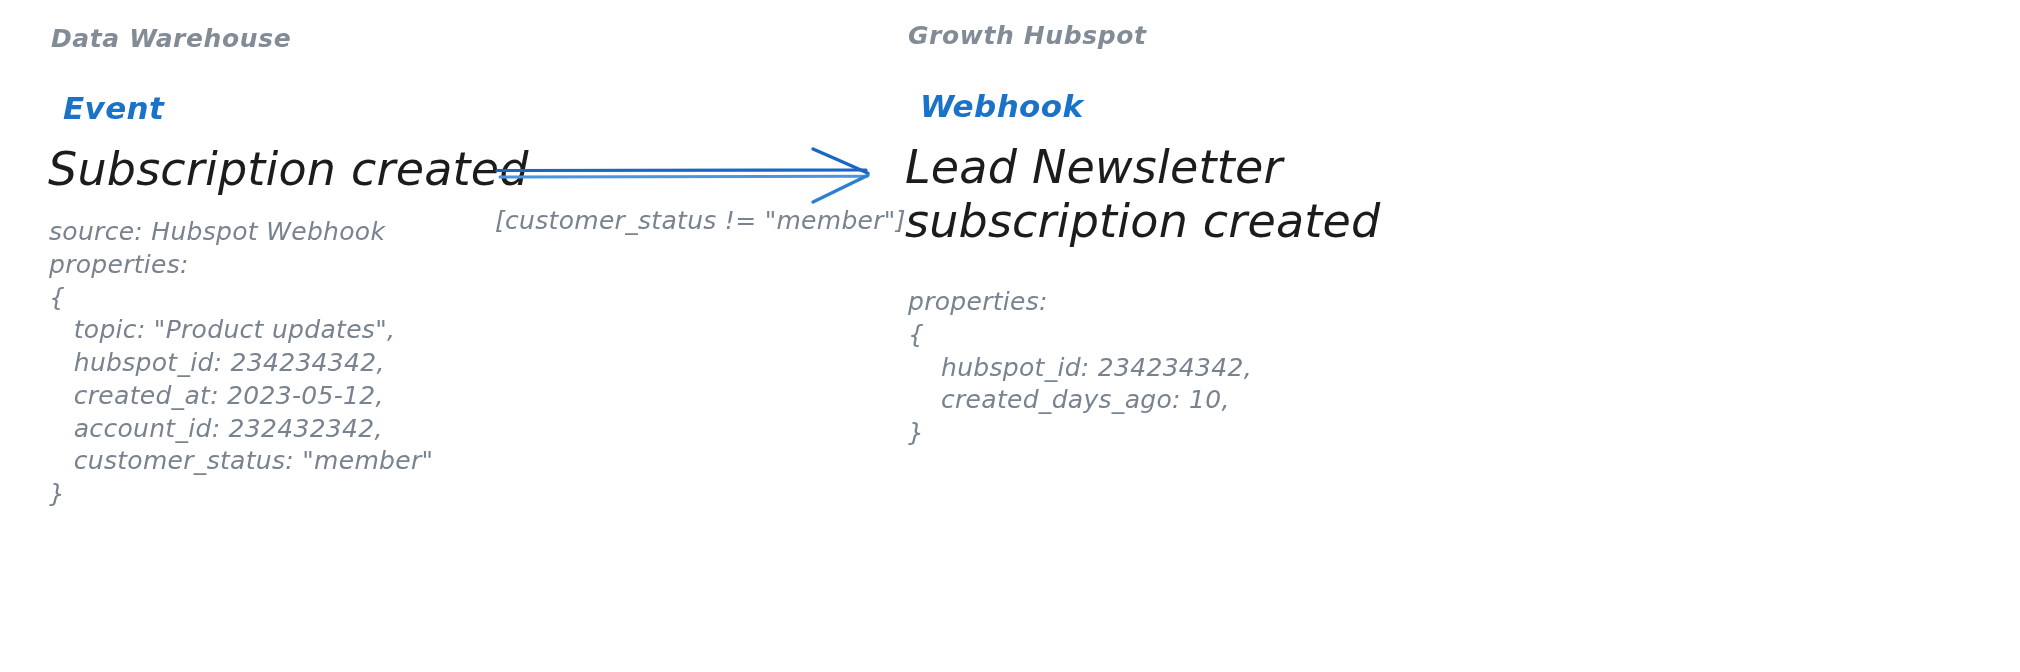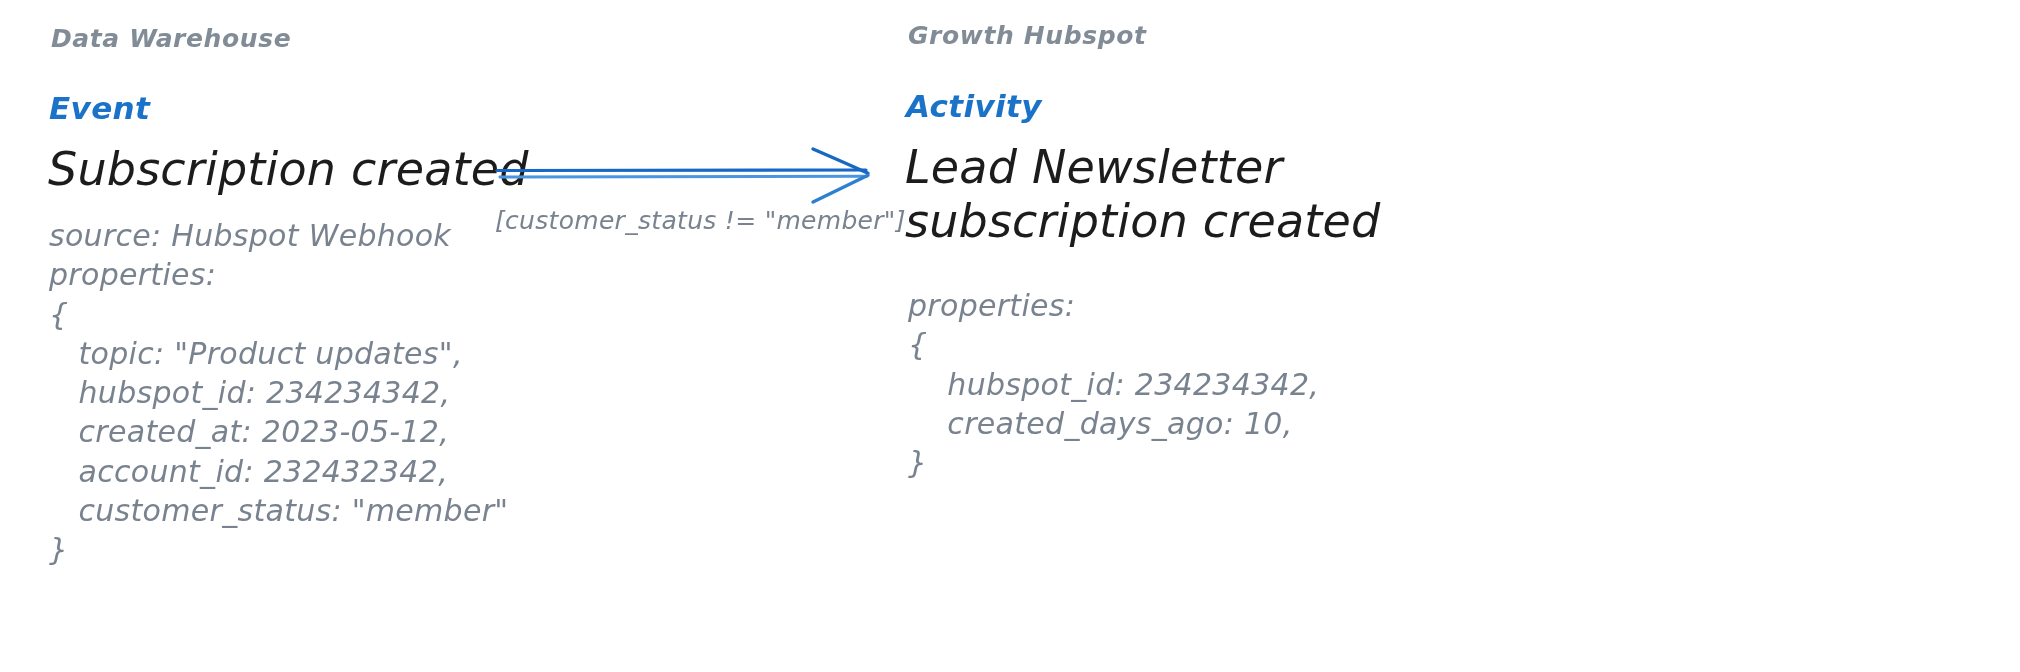--- a/index.html
+++ b/index.html
@@ -38,36 +38,37 @@
   }
 
   
   .kind {
     color: #1a73c8;
     font-size: 31px;
     font-weight: 700;
     font-style: italic;
     letter-spacing: 0.4px;
     white-space: nowrap;
+    margin-left: 14px;
   }
 
   
   .title {
     color: #1c1c1c;
     font-size: 46px;
     font-weight: 400;
     font-style: italic;
     line-height: 1.18;
     letter-spacing: 0.2px;
   }
 
   
   .detail {
     color: #79838f;
-    font-size: 30px;
+    font-size: 25px;
     font-style: italic;
     line-height: 1.31;
     white-space: pre;
     letter-spacing: 0.3px;
   }
 
   
   #node-event { left: 48px; width: 470px; }
   #node-event .owner  { position: absolute; top: 24px;  left: 3px; }
   #node-event .kind   { position: absolute; top: 90px;  left: 1px; }
@@ -135,20 +136,20 @@
 
     <path d="M318,9 Q348,22 373,33.2" stroke="#1668c4" stroke-width="3.4" fill="none" stroke-linecap="round"></path>
 
     <path d="M318,62 Q347,48 373,35.2" stroke="#2d7fd0" stroke-width="3.4" fill="none" stroke-linecap="round"></path>
   </svg>
   <div id="edge-condition" class="hand">[customer_status != "member"]</div>
 </div>
 
 <div class="node hand" id="node-activity">
   <div class="owner">Growth Hubspot</div>
-  <div class="kind">Activity</div>
+  <div class="kind">Webhook</div>
   <div class="title">Lead Newsletter subscription created</div>
   <div class="detail">properties:
 {
     hubspot_id: 234234342,
     created_days_ago: 10,
 }</div>
 </div>
 
 </body></html>

